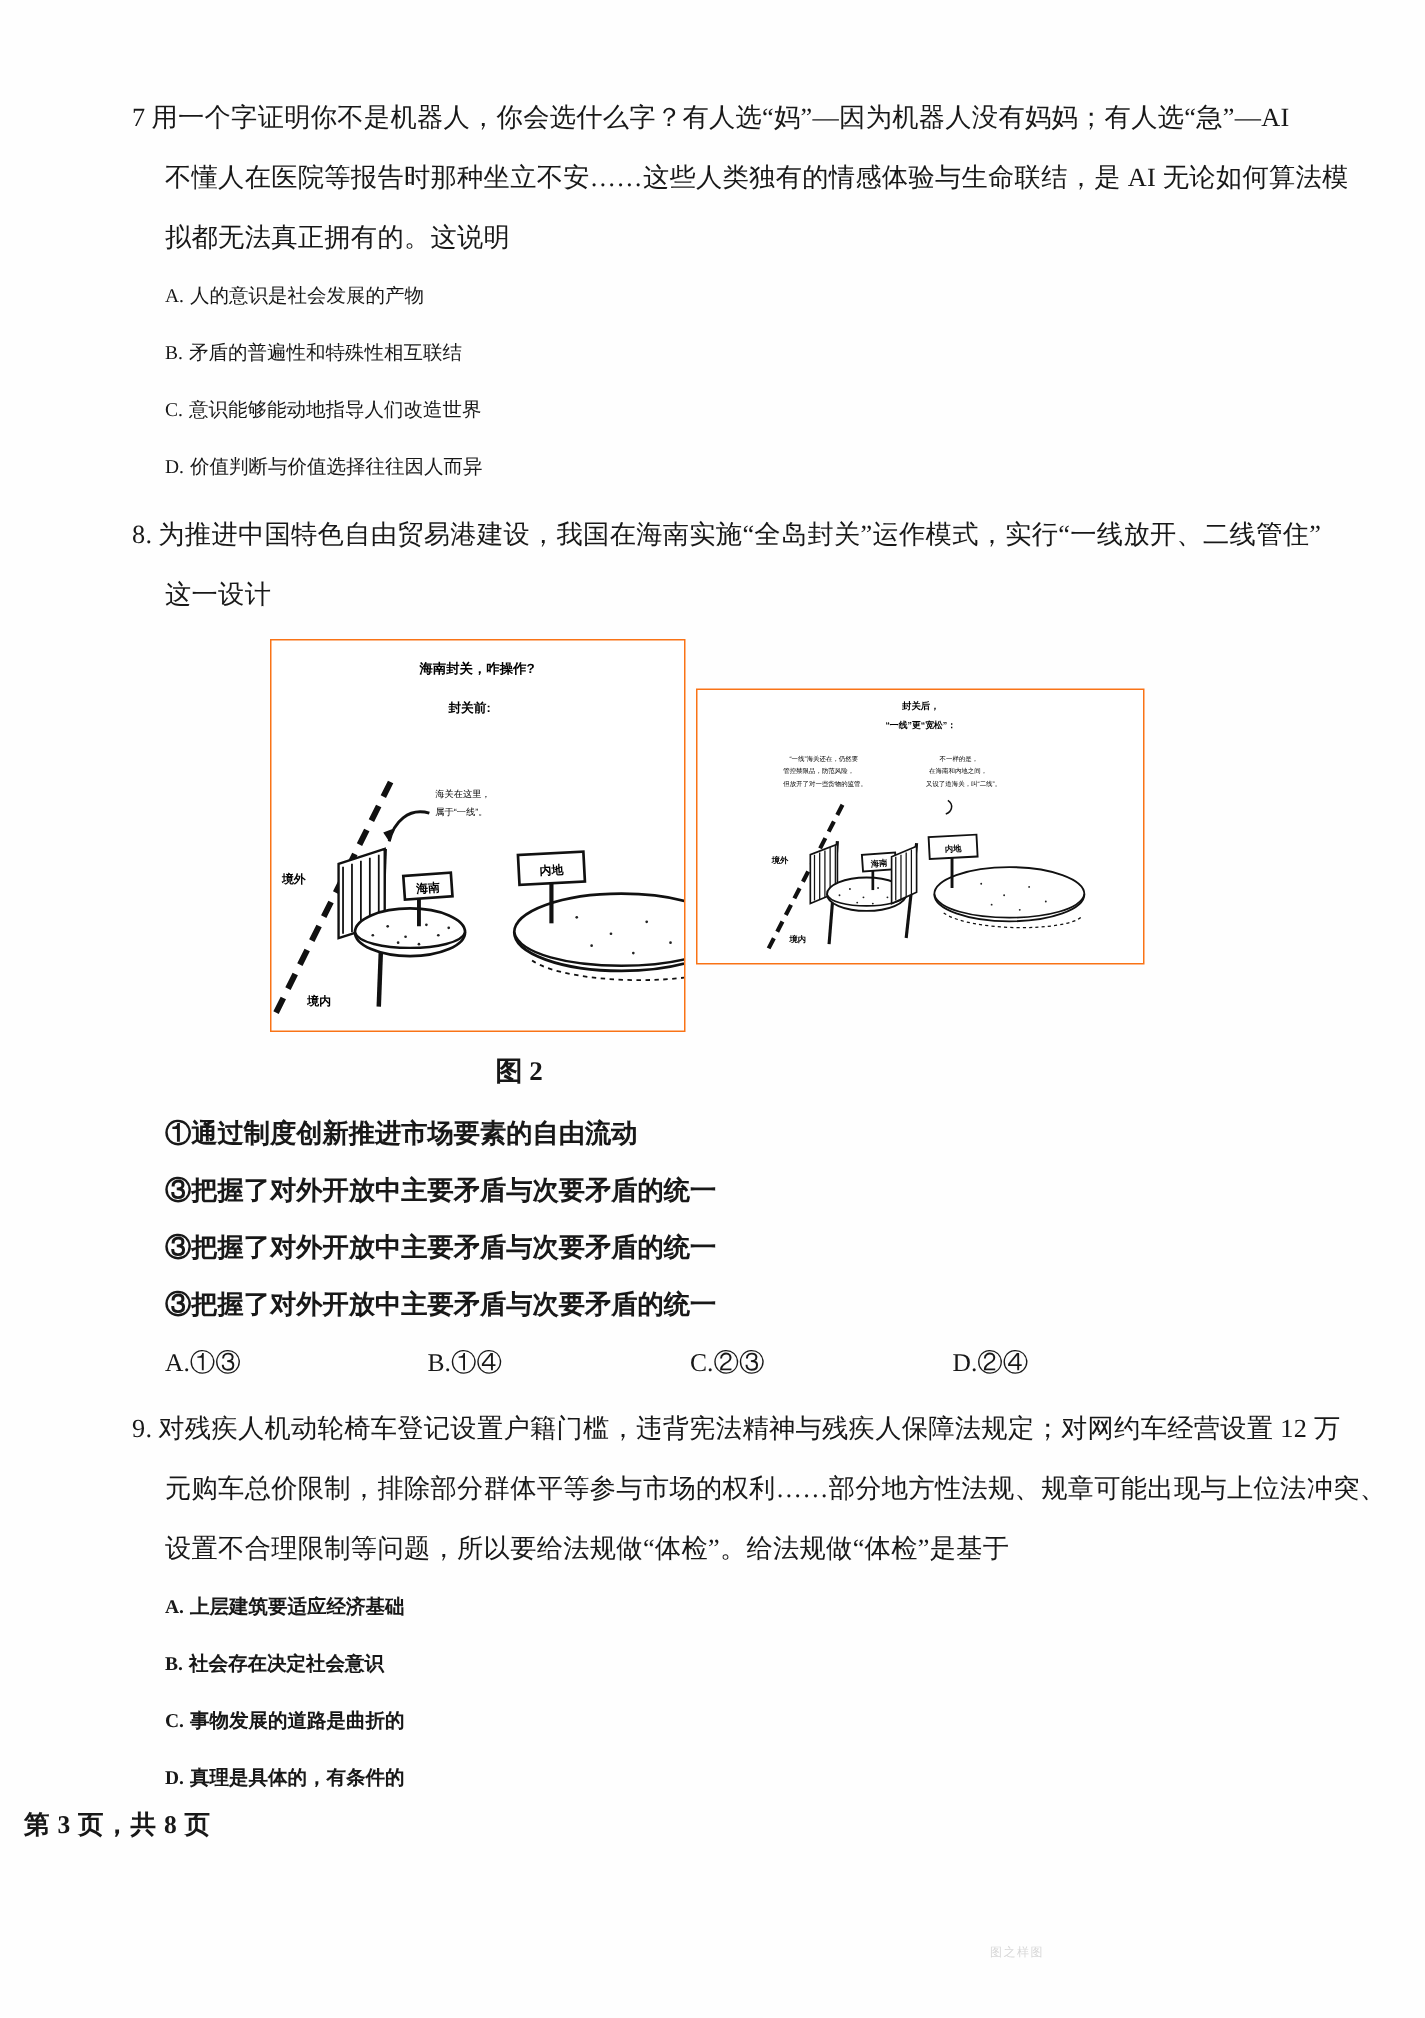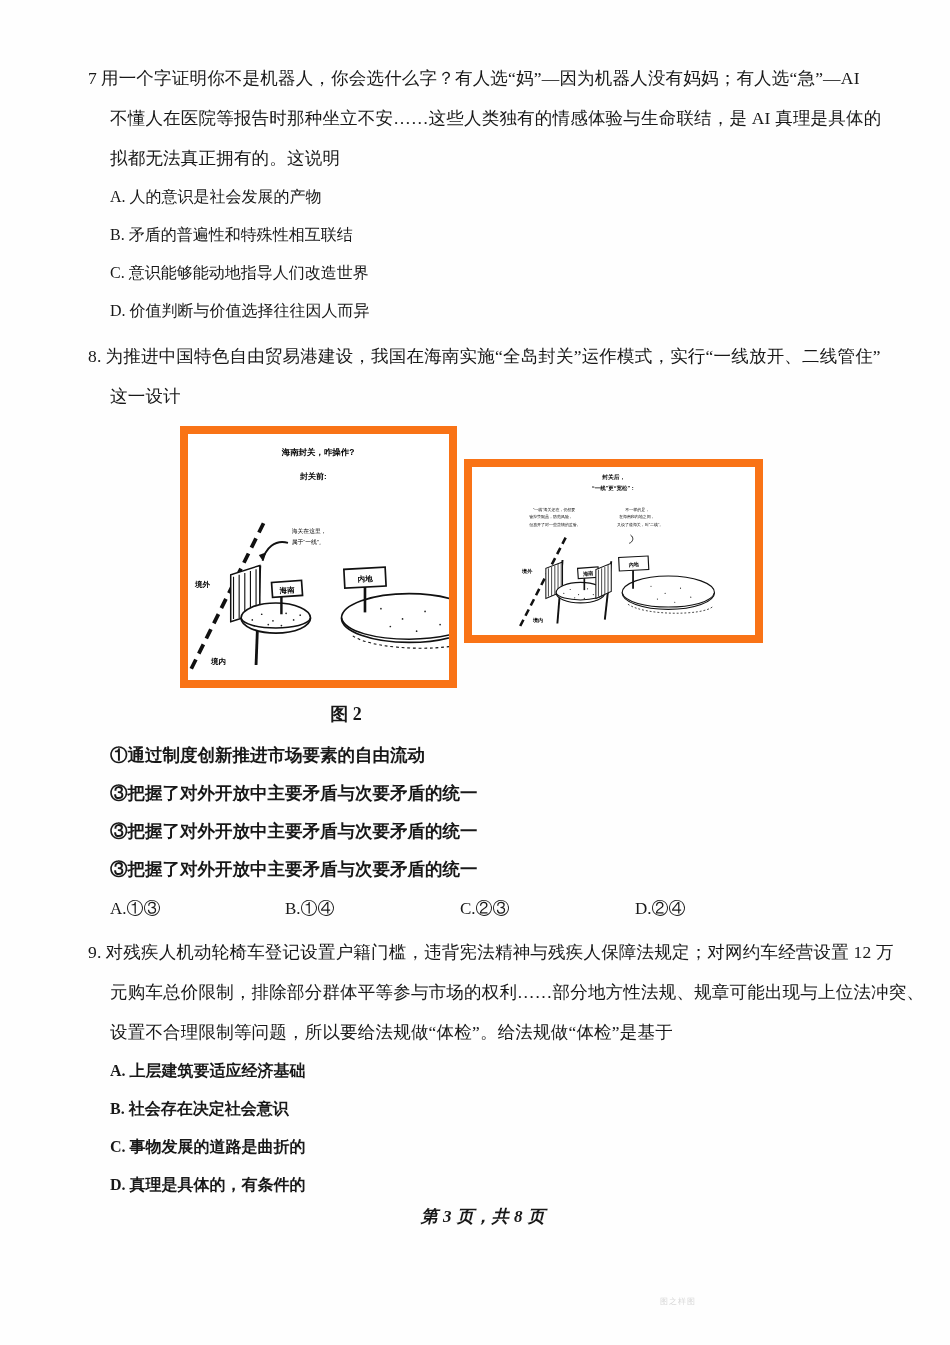--- a/index.html
+++ b/index.html
@@ -41,21 +41,21 @@
   }
   .q-line.first { text-indent: 0; }
   .q-line.cont { padding-left: 22px; }
   .q-num {
     display: inline-block;
     min-width: 0;
     margin-right: 4px;
   }
 
   .opt {
-    font-size: 16px;
+    font-size: 13px;
     line-height: 38px;
     padding-left: 22px;
     white-space: nowrap;
   }
   .opt .lab { margin-right: 4px; }
   .opt-bold { font-weight: bold; }
 
   .stmt {
     font-size: 17.5px;
     line-height: 38px;
@@ -77,21 +77,21 @@
   
   .figure-wrap {
     margin: 10px 0 2px 0;
     display: flex;
     justify-content: flex-start;
     gap: 7px;
     padding-left: 92px;
   }
   .panel {
     position: relative;
-    border: 8px solid #f97316;
+    border: 1px solid #f97316;
     background: #ffffff;
     box-sizing: border-box;
   }
   .panel-left  { width: 277px; height: 262px; }
   .panel-right { width: 299px; height: 184px; margin-top: 33px; }
 
   .panel svg { display: block; width: 100%; height: 100%; }
 
   .fig-caption {
     text-align: center;
@@ -100,25 +100,24 @@
     padding-right: 290px;
     font-weight: bold;
   }
 
   
   .footer {
     position: absolute;
     left: 16px;
     right: 0;
     top: 1205px;
-    text-align: center;
+    text-align: left;
     font-size: 17px;
     font-weight: bold;
     letter-spacing: 0.5px;
-    font-style: italic;
   }
   .watermark {
     position: absolute;
     left: 660px;
     top: 1296px;
     font-size: 8px;
     color: #d8d8d8;
     letter-spacing: 1px;
     user-select: none;
   }
@@ -132,21 +131,21 @@
 </style>
 </head>
 <body>
 
 <div class="page">
   <div class="content">
 
     <div class="question">
       <div class="q-body">
         <span class="q-line first"><span class="q-num">7</span><span>用一个字证明你不是机器人，你会选什么字？有人选“妈”—因为机器人没有妈妈；有人选“急”—AI</span></span>
-        <span class="q-line cont">不懂人在医院等报告时那种坐立不安……这些人类独有的情感体验与生命联结，是 AI 真理是具体的</span>
+        <span class="q-line cont">不懂人在医院等报告时那种坐立不安……这些人类独有的情感体验与生命联结，是 AI 无论如何算法模</span>
         <span class="q-line cont">拟都无法真正拥有的。这说明</span>
       </div>
       <div class="opt"><span class="lab">A.</span><span>人的意识是社会发展的产物</span></div>
       <div class="opt"><span class="lab">B.</span><span>矛盾的普遍性和特殊性相互联结</span></div>
       <div class="opt"><span class="lab">C.</span><span>意识能够能动地指导人们改造世界</span></div>
       <div class="opt"><span class="lab">D.</span><span>价值判断与价值选择往往因人而异</span></div>
     </div>
 
     <div class="question">
       <div class="q-body">

